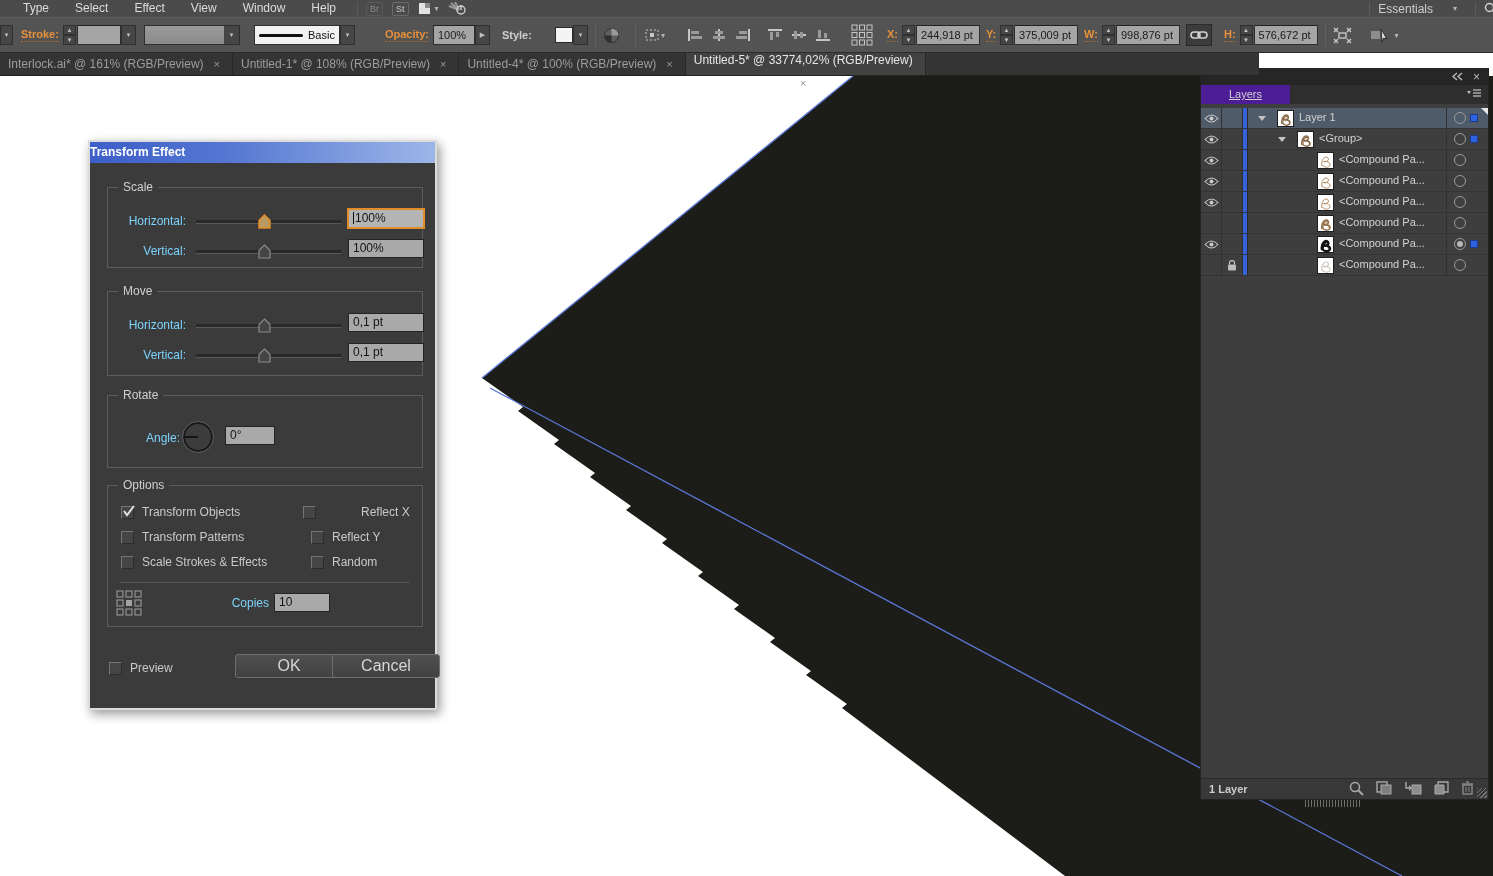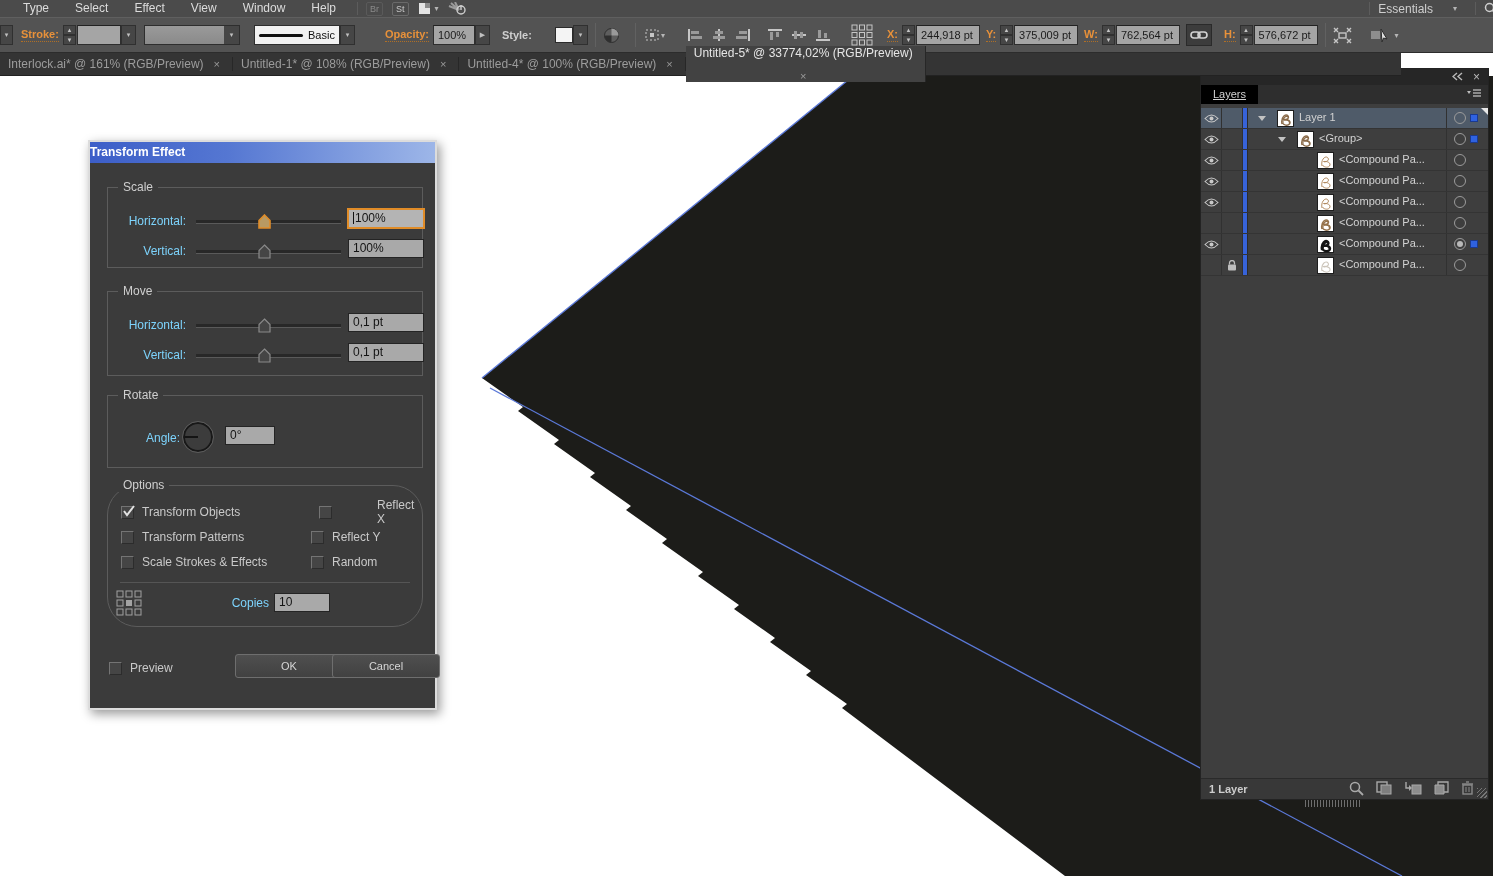--- a/index.html
+++ b/index.html
@@ -37,22 +37,22 @@
   .profile-dd .dd-cap{width:15px;height:18px;background:#464646;color:#c0c0c0;font-size:7px;
     display:flex;align-items:center;justify-content:center;}
   .brush-dd{width:86px;height:20px;background:#f2f2f2;border:1px solid #2e2e2e;display:inline-flex;
     align-items:center;padding:0 4px;color:#111;gap:5px;}
   .brush-line{flex:1;height:3px;background:#111;border-radius:2px;}
   .swatch{width:18px;height:16px;background:#f4f4f4;border:1px solid #2b2b2b;}
   .numfield{width:64px;}
   .frag-dd{width:13px;height:20px;background:#464646;border:1px solid #303030;color:#c0c0c0;
     font-size:7px;display:inline-flex;align-items:center;justify-content:center;margin-right:2px;}
 
-  .tabbar{position:absolute;left:0;top:53px;width:1401px;height:23px;background:#343434;
-    border-bottom:1px solid #222;display:flex;z-index:60;font-size:12px;align-items:center;}
+  .tabbar{position:absolute;left:0;top:53px;width:1259px;height:23px;background:#343434;
+    border-bottom:1px solid #222;display:flex;z-index:60;font-size:12px;}
   .doc-tab{display:flex;align-items:center;gap:10px;padding:0 12px 0 8px;color:#9c9c9c;
     border-right:1px solid #272727;background:#343434;white-space:nowrap;cursor:default;}
   .doc-tab.active{background:#424242;color:#e6e6e6;flex-direction:column;}
   .tab-close{font-size:11px;color:#9a9a9a;cursor:pointer;}
 
   
   #canvas-wrap{position:absolute;left:0;top:76px;width:1493px;height:800px;background:#fff;z-index:1;}
 
   
   .dialog{position:absolute;left:88px;top:140px;width:349px;height:570px;background:#3b3b3b;
@@ -70,32 +70,32 @@
   .tfield{position:absolute;width:76px;height:19px;background:#a9a9a9;border:1px solid #242424;
     color:#141414;line-height:17px;padding-left:4px;font-size:12px;}
   .tfield.focused{border:1px solid #e08c28;box-shadow:0 0 0 1px #e08c28;background:#b4b4b4;}
   .caret{display:inline-block;width:1px;height:12px;background:#111;vertical-align:-2px;margin-right:1px;}
   .cb-row{position:absolute;display:flex;align-items:center;gap:8px;height:16px;}
   .cbox{width:13px;height:13px;background:#454545;border:1px solid #747474;border-bottom-color:#2c2c2c;
     border-right-color:#2c2c2c;position:relative;flex:none;}
   .cbox svg{position:absolute;left:0;top:-3px;display:none;}
   .cbox.checked svg{display:block;}
   .btn{position:absolute;width:108px;height:24px;background:linear-gradient(#4f4f4f,#414141);
-    border:1px solid #6e6e6e;border-radius:3px;color:#d6d6d6;font-size:11px;text-align:center;
+    border:1px solid #6e6e6e;border-radius:3px;color:#d6d6d6;font-size:16px;text-align:center;
     line-height:22px;cursor:pointer;}
   .opt-sep{position:absolute;left:12px;right:12px;height:1px;background:#2f2f2f;border-bottom:1px solid #555;}
 
   
   .panel{position:absolute;left:1200px;top:68px;width:289px;height:732px;background:#3e3e3e;
     border:1px solid #232323;z-index:30;color:#cdcdcd;font-size:11px;}
   .panel-strip{position:absolute;left:0;top:0;right:0;height:16px;background:#262626;
     display:flex;justify-content:flex-end;align-items:center;gap:10px;padding-right:8px;}
   .panel-strip .pico{color:#b9b9b9;font-size:10px;line-height:10px;cursor:pointer;}
   .panel-tabrow{position:absolute;left:0;top:16px;right:0;height:19px;background:#2e2e2e;display:flex;align-items:stretch;}
-  .panel-tab{background:#000000;padding:0 12px;line-height:19px;color:#d2d2d2;text-decoration:underline;}
+  .panel-tab{background:#4c1d95;padding:0 28px;line-height:19px;color:#d2d2d2;text-decoration:underline;}
   .panel-menu{margin-left:auto;margin-right:6px;align-self:center;cursor:pointer;}
   #layer-rows{position:absolute;left:0;top:39px;right:0;}
   .lrow{position:relative;height:21px;border-bottom:1px solid #343434;background:#3e3e3e;display:flex;}
   .lrow.sel{background:#4f5b69;}
   .cell{width:21px;flex:none;border-right:1px solid #313131;display:flex;align-items:center;justify-content:center;}
   .bluebar{width:5px;flex:none;background:#3763d9;border-right:1px solid #2b2b2b;}
   .lcontent{position:relative;flex:1;}
   .tri{position:absolute;top:8px;width:0;height:0;border-left:4px solid transparent;
     border-right:4px solid transparent;border-top:5px solid #c2c2c2;}
   .lthumb{position:absolute;top:2px;width:17px;height:17px;background:#fff;border:1px solid #1e1e1e;}
@@ -272,21 +272,21 @@
   <span class="stepper">
       <span>▲</span>
       <span>▼</span>
     </span>
   <span class="gfield numfield">375,009 pt</span>
   <span class="orange-label">W:</span>
   <span class="stepper">
       <span>▲</span>
       <span>▼</span>
     </span>
-  <span class="gfield numfield">762,564 pt</span>
+  <span class="gfield numfield">998,876 pt</span>
   <span class="icon-btn" style="margin:0 6px;background:#3c3c3c;border:1px solid #2a2a2a;width:26px;height:22px;">
     <svg width="18" height="10" viewBox="0 0 18 10">
         <rect x="1" y="2" width="9" height="6" rx="3" fill="none" stroke="#d2d2d2" stroke-width="1.6"></rect>
         <rect x="8" y="2" width="9" height="6" rx="3" fill="none" stroke="#d2d2d2" stroke-width="1.6"></rect>
       </svg>
   </span>
   <span class="orange-label">H:</span>
   <span class="stepper">
       <span>▲</span>
       <span>▼</span>
@@ -388,40 +388,40 @@
     <span class="legend">Rotate</span>
     <span class="row-label" style="left:14px;top:35px;width:58px;">Angle:</span>
     <svg width="34" height="34" viewBox="0 0 34 34" style="position:absolute;left:73px;top:24px;">
       <circle cx="17" cy="17" r="14" fill="#3c3c3c" stroke="#181818" stroke-width="2"></circle>
       <circle cx="17" cy="17" r="15.5" fill="none" stroke="#5c5c5c" stroke-width="1"></circle>
       <line x1="17" y1="17" x2="3.5" y2="17" stroke="#141414" stroke-width="2"></line>
     </svg>
     <div class="tfield" style="left:117px;top:30px;width:50px;"><span>0°</span></div>
   </div>
 
-  <div class="group" style="left:17px;top:343px;width:316px;height:142px;border-radius:30px;">
+  <div class="group" style="left:17px;top:343px;width:316px;height:142px;">
     <span class="legend">Options</span>
 
     <div class="cb-row" style="left:13px;top:18px;">
       <span class="cbox checked">
           <svg width="15" height="14" viewBox="0 0 15 14">
             <polyline points="2,7 5,11 12,2" fill="none" stroke="#e2e2e2" stroke-width="2"></polyline>
           </svg>
         </span>
       <span>Transform Objects</span>
     </div>
     <div class="cb-row" style="left:13px;top:43px;text-align:center;">
       <span class="cbox"></span>
       <span>Transform Patterns</span>
     </div>
     <div class="cb-row" style="left:13px;top:68px;">
       <span class="cbox"></span>
       <span>Scale Strokes &amp; Effects</span>
     </div>
-    <div class="cb-row" style="left:211px;top:18px;gap:45px;">
+    <div class="cb-row" style="left:195px;top:18px;gap:45px;">
       <span class="cbox"></span>
       <span>Reflect X</span>
     </div>
     <div class="cb-row" style="left:203px;top:43px;">
       <span class="cbox"></span>
       <span>Reflect Y</span>
     </div>
     <div class="cb-row" style="left:203px;top:68px;">
       <span class="cbox"></span>
       <span>Random</span>

